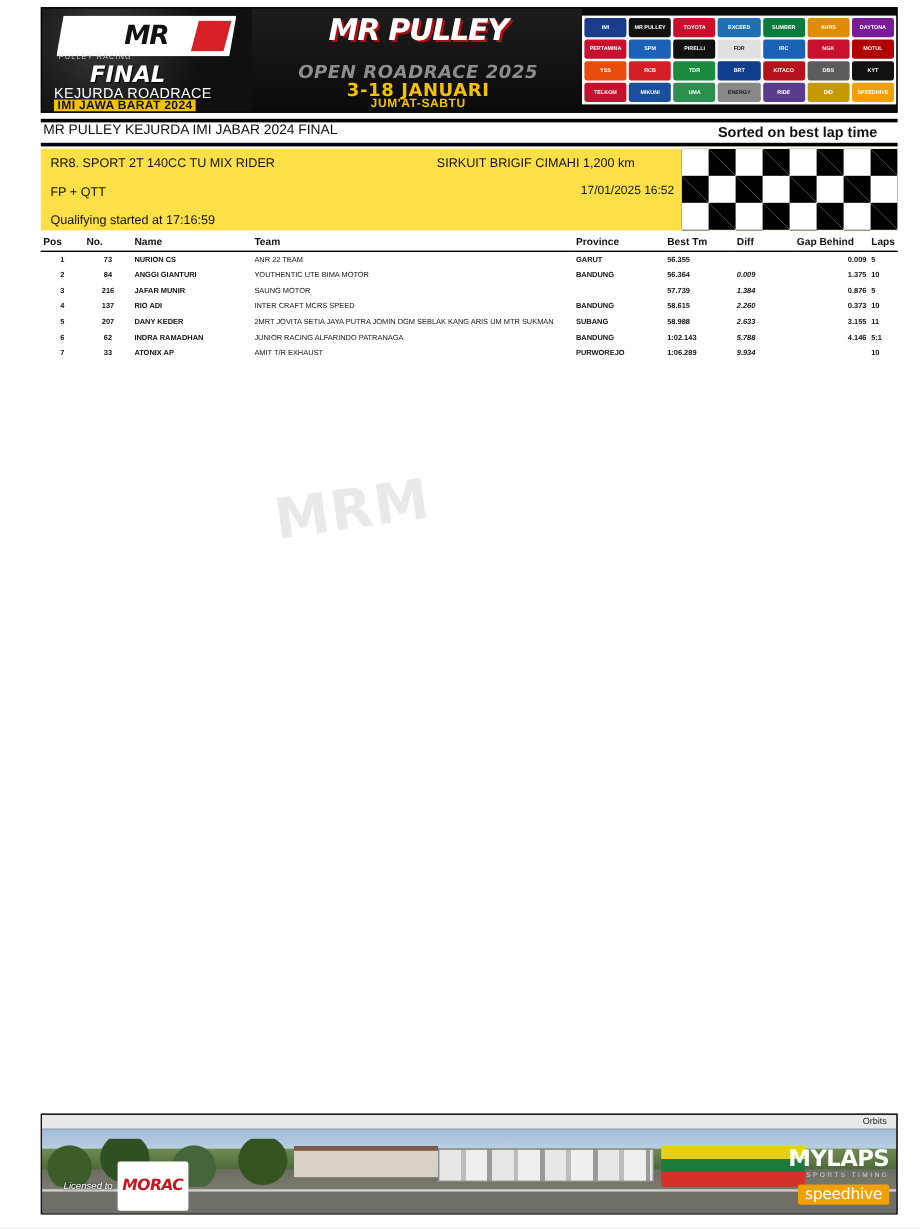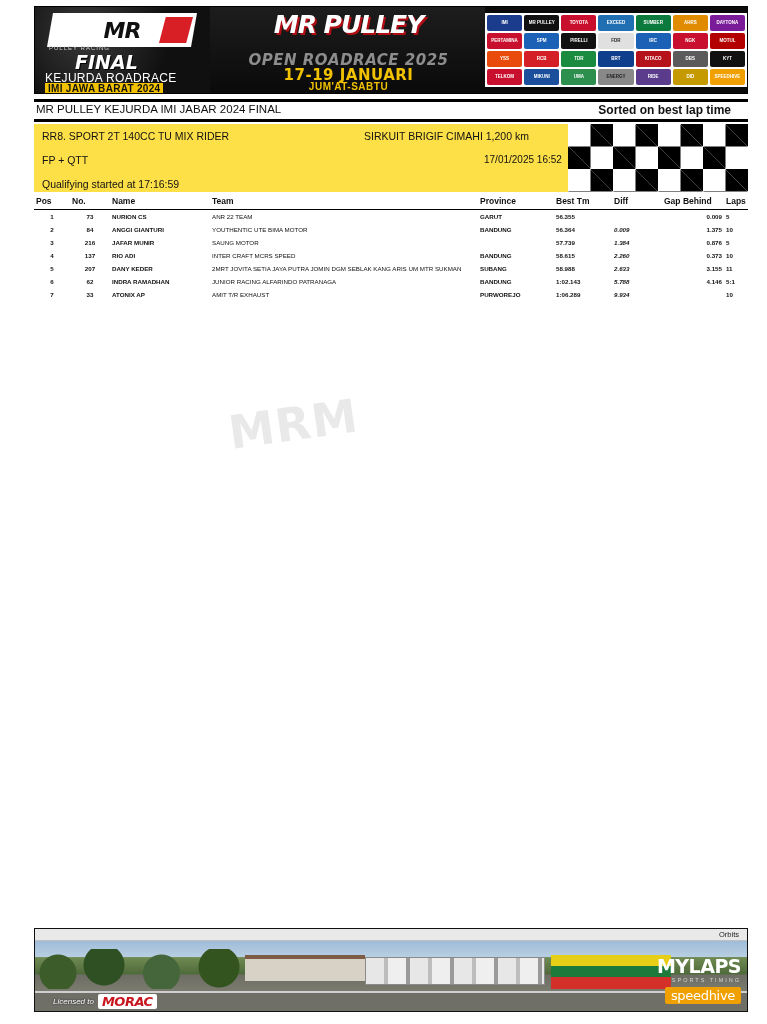--- a/index.html
+++ b/index.html
@@ -334,21 +334,21 @@
     position: absolute; left: 18px; bottom: 4px;
     display: flex; align-items: center; gap: 4px;
   }
   .lic-text {
     font-size: 8px; font-style: italic; color: #ffffff;
     text-shadow: 0 0 2px #000;
   }
   .morac {
     background: #ffffff;
     border-radius: 2px;
-    padding: 0px 4px;
+    padding: 13px 4px;
     font-family: "DejaVu Sans", sans-serif;
     font-weight: bold; font-style: italic;
     font-size: 13px;
     color: #111;
     letter-spacing: -.5px;
   }
   .morac .m-red { color: #c7161d; }
   .mylaps {
     position: absolute; right: 6px; top: 16px;
     text-align: right;
@@ -389,21 +389,21 @@
       </div>
       <div class="mr-sub">PULLEY RACING</div>
       <div class="final-word">FINAL</div>
       <div class="kejurda-line">KEJURDA ROADRACE</div>
       <div class="imi-line">IMI JAWA BARAT 2024</div>
     </div>
 
     <div class="banner-mid">
       <div class="mp1">MR PULLEY</div>
       <div class="mp3">OPEN ROADRACE 2025</div>
-      <div class="mp4">17-19 JANUARI</div>
+      <div class="mp4">3-18 JANUARI</div>
       <div class="mp5">JUM'AT-SABTU</div>
     </div>
 
     <div class="banner-right">
       <div class="sponsor-grid">
           <div class="sponsor" style="background: rgb(27, 60, 140);">IMI</div>
           <div class="sponsor" style="background: rgb(17, 17, 17);">MR PULLEY</div>
           <div class="sponsor" style="background: rgb(200, 16, 46);">TOYOTA</div>
           <div class="sponsor" style="background: rgb(31, 111, 178);">EXCEED</div>
           <div class="sponsor" style="background: rgb(12, 122, 61);">SUMBER</div>

